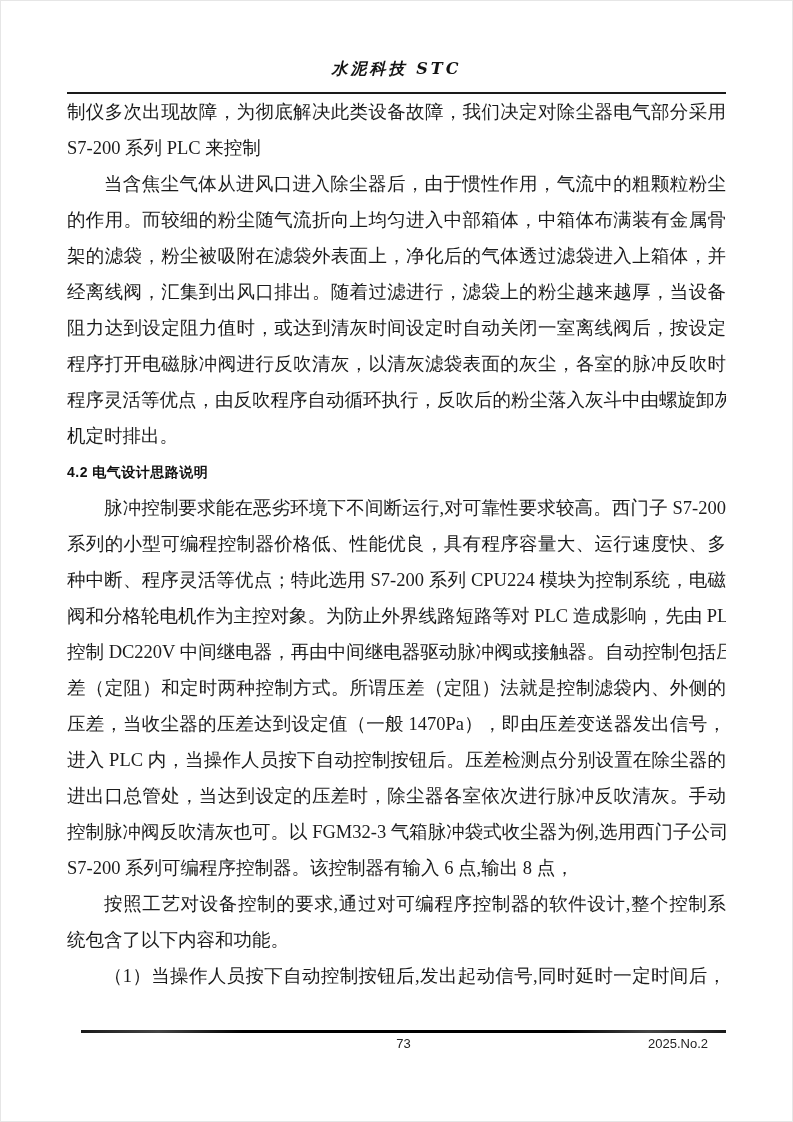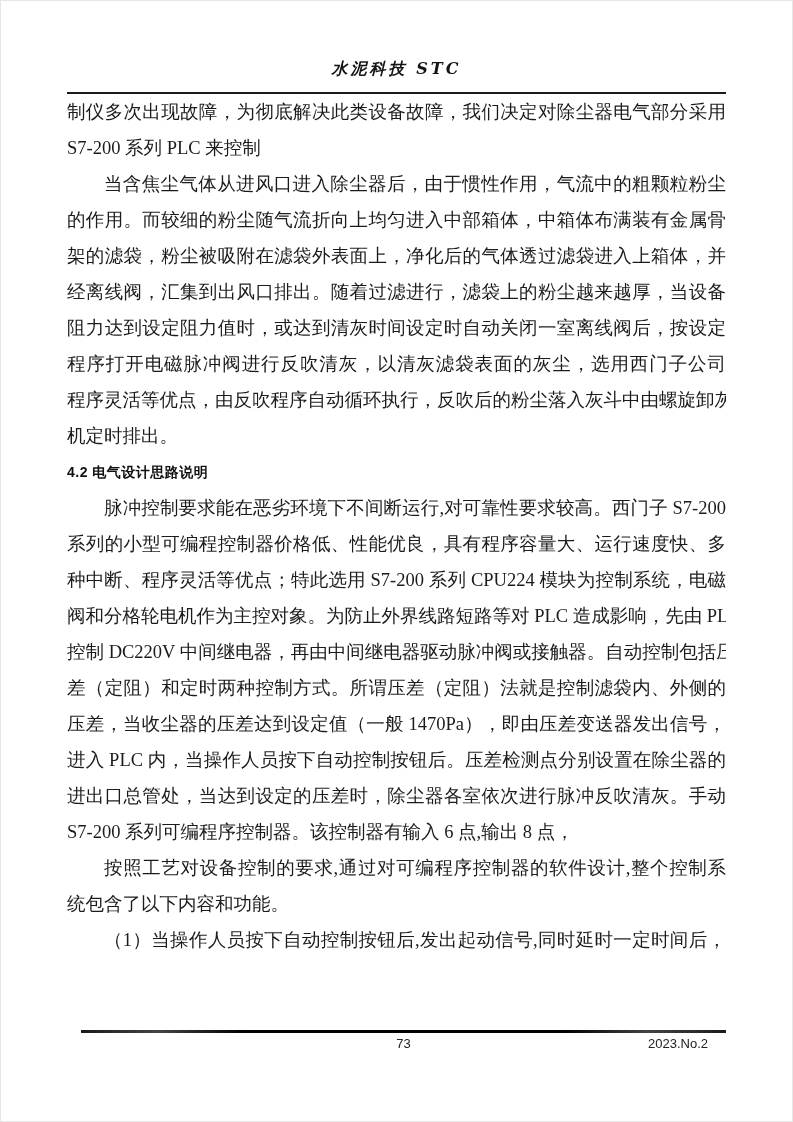--- a/index.html
+++ b/index.html
@@ -99,45 +99,46 @@
   <div class="body-text">
 
     <div class="ln">制仪多次出现故障，为彻底解决此类设备故障，我们决定对除尘器电气部分采用</div>
     <div class="ln end">S7-200 系列 PLC 来控制</div>
 
     <div class="ln indent">当含焦尘气体从进风口进入除尘器后，由于惯性作用，气流中的粗颗粒粉尘</div>
     <div class="ln">的作用。而较细的粉尘随气流折向上均匀进入中部箱体，中箱体布满装有金属骨</div>
     <div class="ln">架的滤袋，粉尘被吸附在滤袋外表面上，净化后的气体透过滤袋进入上箱体，并</div>
     <div class="ln">经离线阀，汇集到出风口排出。随着过滤进行，滤袋上的粉尘越来越厚，当设备</div>
     <div class="ln">阻力达到设定阻力值时，或达到清灰时间设定时自动关闭一室离线阀后，按设定</div>
-    <div class="ln">程序打开电磁脉冲阀进行反吹清灰，以清灰滤袋表面的灰尘，选用西门子公司</div>
+    <div class="ln">程序打开电磁脉冲阀进行反吹清灰，以清灰滤袋表面的灰尘，各室的脉冲反吹时</div>
     <div class="ln">程序灵活等优点，由反吹程序自动循环执行，反吹后的粉尘落入灰斗中由螺旋卸灰</div>
     <div class="ln end">机定时排出。</div>
 
     <div class="heading">4.2 电气设计思路说明</div>
 
     <div class="ln indent">脉冲控制要求能在恶劣环境下不间断运行,对可靠性要求较高。西门子 S7-200</div>
     <div class="ln">系列的小型可编程控制器价格低、性能优良，具有程序容量大、运行速度快、多</div>
     <div class="ln">种中断、程序灵活等优点；特此选用 S7-200 系列 CPU224 模块为控制系统，电磁</div>
     <div class="ln">阀和分格轮电机作为主控对象。为防止外界线路短路等对 PLC 造成影响，先由 PLC</div>
     <div class="ln">控制 DC220V 中间继电器，再由中间继电器驱动脉冲阀或接触器。自动控制包括压</div>
     <div class="ln">差（定阻）和定时两种控制方式。所谓压差（定阻）法就是控制滤袋内、外侧的</div>
     <div class="ln">压差，当收尘器的压差达到设定值（一般 1470Pa），即由压差变送器发出信号，</div>
     <div class="ln">进入 PLC 内，当操作人员按下自动控制按钮后。压差检测点分别设置在除尘器的</div>
     <div class="ln">进出口总管处，当达到设定的压差时，除尘器各室依次进行脉冲反吹清灰。手动</div>
+    <div class="ln">控制脉冲阀反吹清灰也可。以 FGM32-3 气箱脉冲袋式收尘器为例,选用西门子公司</div>
     <div class="ln end">S7-200 系列可编程序控制器。该控制器有输入 6 点,输出 8 点，</div>
 
     <div class="ln indent">按照工艺对设备控制的要求,通过对可编程序控制器的软件设计,整个控制系</div>
     <div class="ln end">统包含了以下内容和功能。</div>
 
     <div class="ln indent">（1）当操作人员按下自动控制按钮后,发出起动信号,同时延时一定时间后，</div>
 
   </div>
 
   <div class="footer">
     <div class="footer-rule"></div>
     <div class="footer-row">
       <span class="page-num">73</span>
-      <span class="issue">2023.No.2</span>
+      <span class="issue">2025.No.2</span>
     </div>
   </div>
 
 </div>
 
 </body></html>

